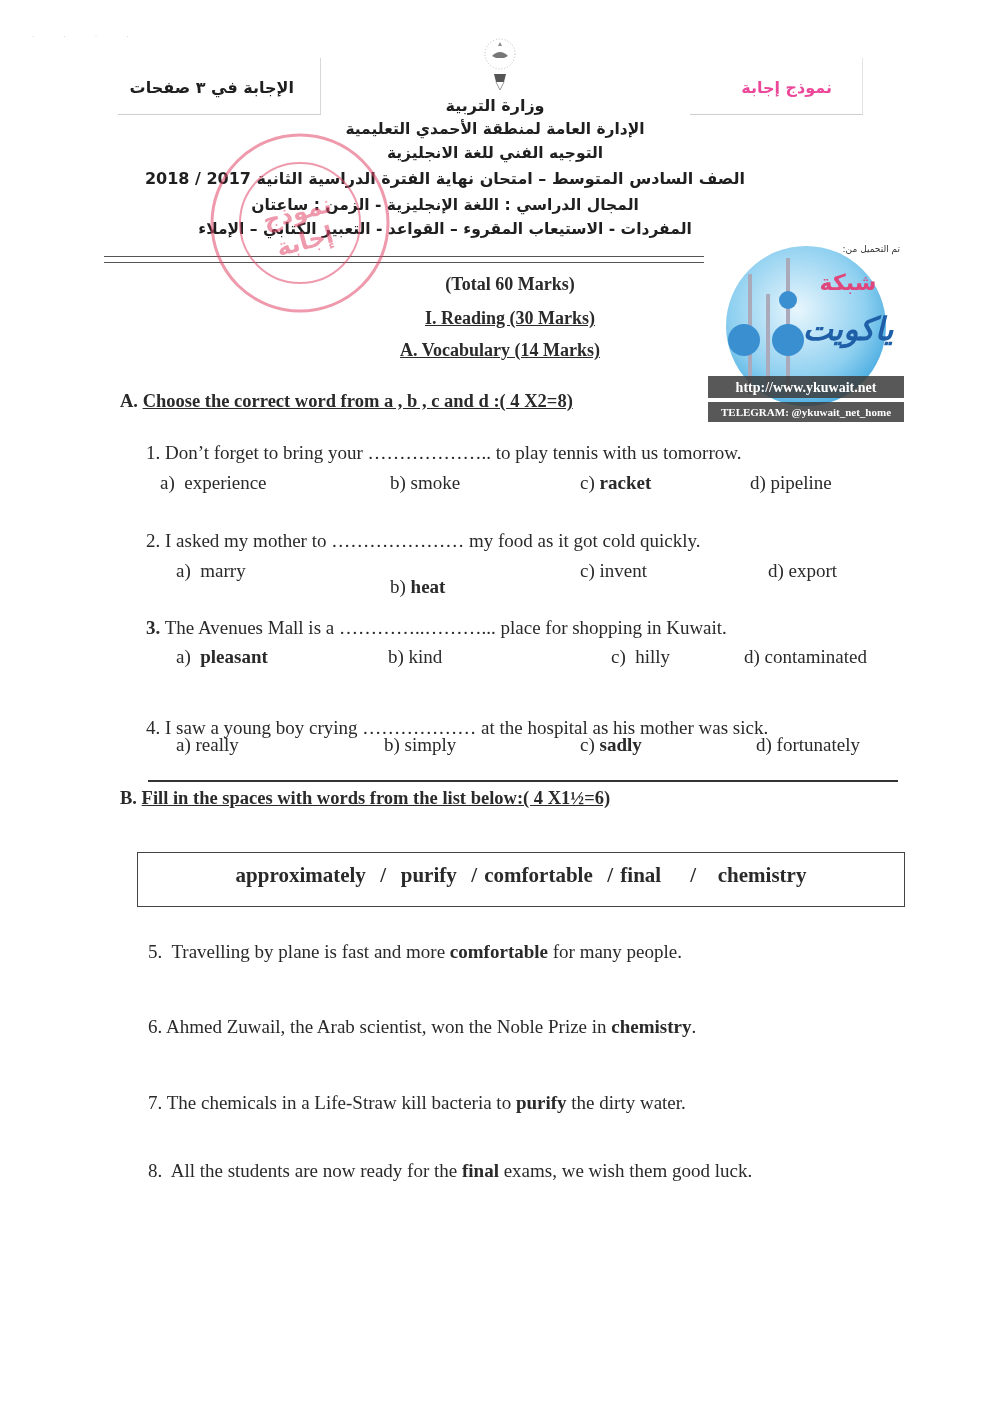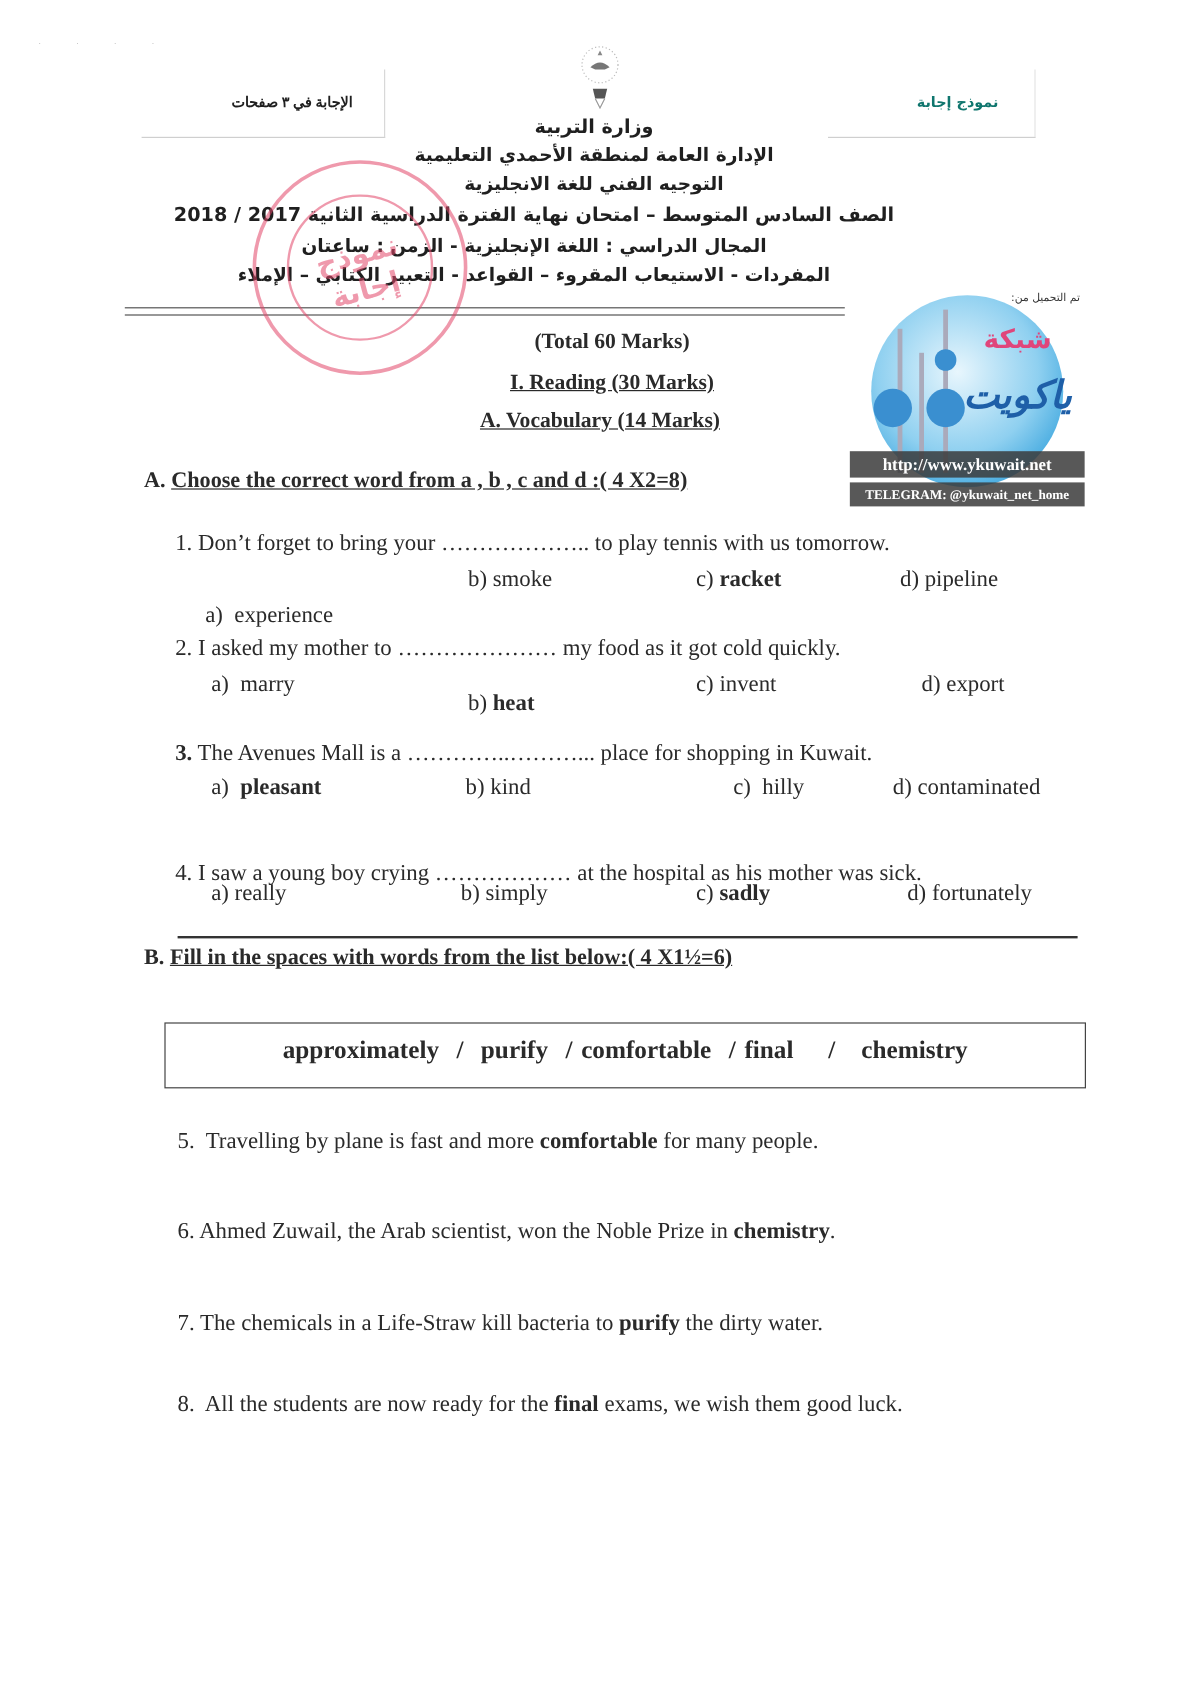--- a/index.html
+++ b/index.html
@@ -3,23 +3,23 @@
   <meta charset="utf-8">
   <style>
     html, body { margin: 0; padding: 0; }
     body {
       width: 992px; height: 1404px; background: #ffffff; position: relative; overflow: hidden;
       font-family: "Liberation Serif", serif; color: #2a2a2a;
     }
     .abs { position: absolute; }
     .ar { font-family: "DejaVu Sans", sans-serif; direction: rtl; font-weight: bold; color: #1f1f1f; }
     .hdr-box-left { left: 118px; top: 58px; width: 202px; height: 56px; border-right: 1px solid #d8d8d8; border-bottom: 1px solid #cfcfcf; }
-    .hdr-box-left span { position: absolute; right: 26px; top: 20px; font-size: 12px; font-family: Liberation Serif, serif; }
+    .hdr-box-left span { position: absolute; right: 26px; top: 20px; font-size: 16px; }
     .hdr-box-right { left: 690px; top: 58px; width: 172px; height: 56px; border-bottom: 1px solid #cfcfcf; border-right: 1px solid #e4e4e4; }
-    .hdr-box-right span { position: absolute; right: 30px; top: 20px; font-size: 12px; color: #0f766e; }
+    .hdr-box-right span { position: absolute; right: 30px; top: 20px; font-size: 16px; color: #ec4899; }
     .emblem { left: 478px; top: 36px; width: 44px; height: 58px; }
     .ar-line { left: 150px; width: 690px; text-align: center; font-size: 15.5px; line-height: 22px; }
     .ar-line.l1 { top: 95px; font-size: 16px; }
     .ar-line.l2 { top: 118px; }
     .ar-line.l3 { top: 142px; }
     .ar-line.l4 { top: 168px; left: 100px; font-size: 16px; }
     .ar-line.l5 { top: 194px; left: 100px; }
     .ar-line.l6 { top: 218px; left: 100px; }
     .double-rule { left: 104px; top: 256px; width: 600px; height: 5px; border-top: 1px solid #555; border-bottom: 1px solid #555; }
     .stamp { left: 205px; top: 128px; width: 190px; height: 190px; }
@@ -109,21 +109,21 @@
 
 <div class="abs sec-title secA">
   <span>A.</span>
   <span class="u">Choose the correct word from a , b , c  and d :( 4 X2=8)</span>
 </div>
 
 <div class="abs q" style="top:442px;">
   <span>1.</span>
   <span>Don’t forget to bring your </span><span>……………….. </span><span>to play tennis with us tomorrow.</span>
 </div>
-<div class="abs opt" style="left:171px; top:472px;margin-top:30px;"><span>a)</span>&nbsp; <span>experience</span></div>
+<div class="abs opt" style="left:160px; top:472px;"><span>a)</span>&nbsp; <span>experience</span></div>
 <div class="abs opt" style="left:390px; top:472px;"><span>b)</span> <span>smoke</span></div>
 <div class="abs opt" style="left:580px; top:472px;"><span>c)</span> <b>racket</b></div>
 <div class="abs opt" style="left:750px; top:472px;"><span>d)</span> <span>pipeline</span></div>
 
 <div class="abs q" style="top:530px;">
   <span>2.</span>
   <span> I asked my mother to </span><span>………………… </span><span>my food as it got cold quickly.</span>
 </div>
 <div class="abs opt" style="left:176px; top:560px;"><span>a)</span>&nbsp; <span>marry</span></div>
 <div class="abs opt" style="left:390px; top:576px;"><span>b)</span> <b>heat</b></div>

